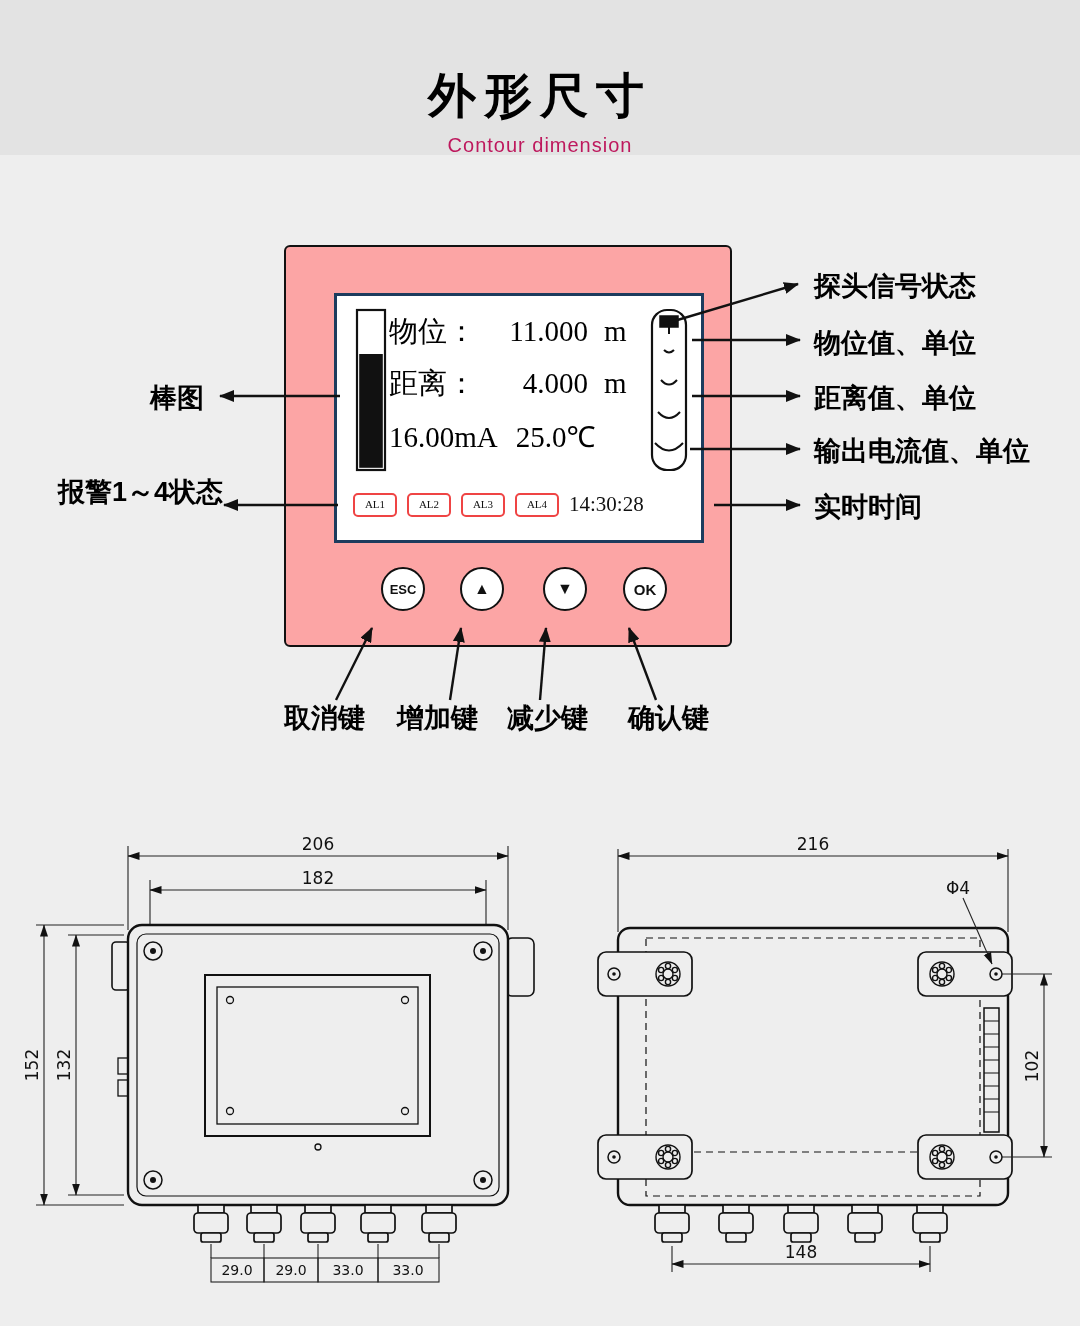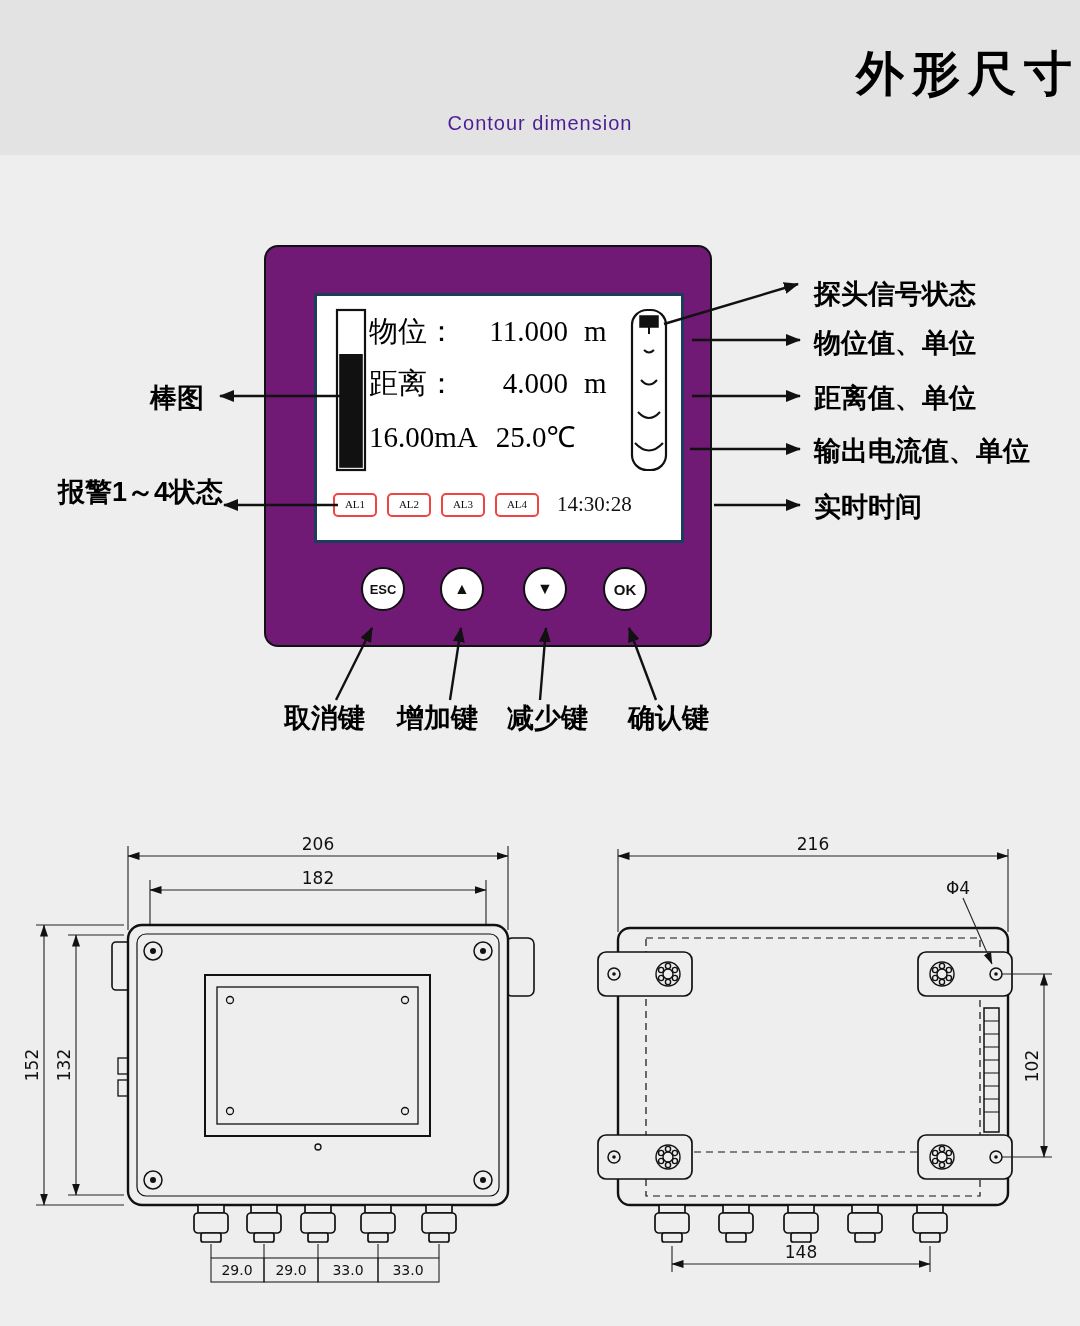--- a/index.html
+++ b/index.html
@@ -1,49 +1,49 @@
 <!DOCTYPE html>
 <html><head>
 <meta charset="utf-8">
 <style>
   html,body{margin:0;padding:0;background:#eee;}
   .page{position:relative;width:1080px;height:1326px;background:#eeeeee;overflow:hidden;
         font-family:"Liberation Sans", sans-serif;color:#111;}
   
   .header{position:absolute;top:0;left:0;width:1080px;height:155px;background:#e3e3e3;text-align:center;}
-  .title{margin:0;padding-top:42px;font-size:48px;font-weight:bold;letter-spacing:8px;color:#000;text-align:right;}
-  .subtitle{margin-top:6px;font-size:20px;color:#4c1d95;letter-spacing:1px;}
-  
-  .panel{position:absolute;left:264px;top:245px;width:444px;height:398px;background:#701a75;
-         border:2px solid #111;border-radius:14px;}
+  .title{margin:0;padding-top:64px;font-size:48px;font-weight:bold;letter-spacing:8px;color:#000;}
+  .subtitle{margin-top:6px;font-size:20px;color:#be185d;letter-spacing:1px;}
+  
+  .panel{position:absolute;left:284px;top:245px;width:444px;height:398px;background:#fca5a5;
+         border:2px solid #111;border-radius:6px;}
   .lcd{position:absolute;left:48px;top:46px;width:364px;height:244px;background:#fff;
        border:3px solid #1c3c5e;}
   .lcd-gfx{position:absolute;left:0;top:0;}
   .disp-line{position:absolute;left:52px;display:flex;align-items:baseline;
              font-family:"Liberation Serif", serif;font-size:29px;color:#000;white-space:nowrap;}
   .disp-line .val{display:inline-block;width:112px;text-align:right;}
   .disp-line .unit{margin-left:16px;}
   .l1{top:16px;} .l2{top:68px;} .l3{top:120px;}
   .l3 .temp{margin-left:18px;}
   .alarm-row{position:absolute;left:16px;top:196px;display:flex;align-items:center;gap:10px;}
   .al-box{display:inline-block;border:2px solid #ef4444;border-radius:5px;width:40px;height:20px;
           line-height:19px;text-align:center;font-family:"Liberation Serif", serif;font-size:11px;}
-  .lcd-time{margin-left:8px;font-family:"Liberation Serif", serif;font-size:21px;}
+  .lcd-time{font-family:"Liberation Serif", serif;font-size:21px;}
   .pbtn{position:absolute;top:320px;width:40px;height:40px;border:2.5px solid #111;border-radius:50%;
         background:#fff;display:flex;align-items:center;justify-content:center;
         font-weight:bold;color:#111;}
   .b-esc{left:95px;font-size:13px;}
   .b-up{left:174px;font-size:16px;}
   .b-down{left:257px;font-size:16px;}
   .b-ok{left:337px;font-size:15px;}
   
   .callout{position:absolute;font-size:27px;font-weight:600;color:#000;white-space:nowrap;}
   .c-bar{left:150px;top:380px;}
   .c-alarm{left:26px;top:474px;margin-left:32px;}
-  .c-probe{left:814px;top:276px;}
+  .c-probe{left:814px;top:268px;}
   .c-level{left:814px;top:325px;}
   .c-dist{left:814px;top:380px;}
   .c-cur{left:814px;top:433px;}
   .c-time{left:814px;top:489px;}
   .c-cancel{left:284px;top:700px;}
   .c-inc{left:397px;top:700px;}
   .c-dec{left:507px;top:700px;}
   .c-ok{left:628px;top:700px;}
   
   .overlay{position:absolute;left:0;top:0;z-index:5;pointer-events:none;}

